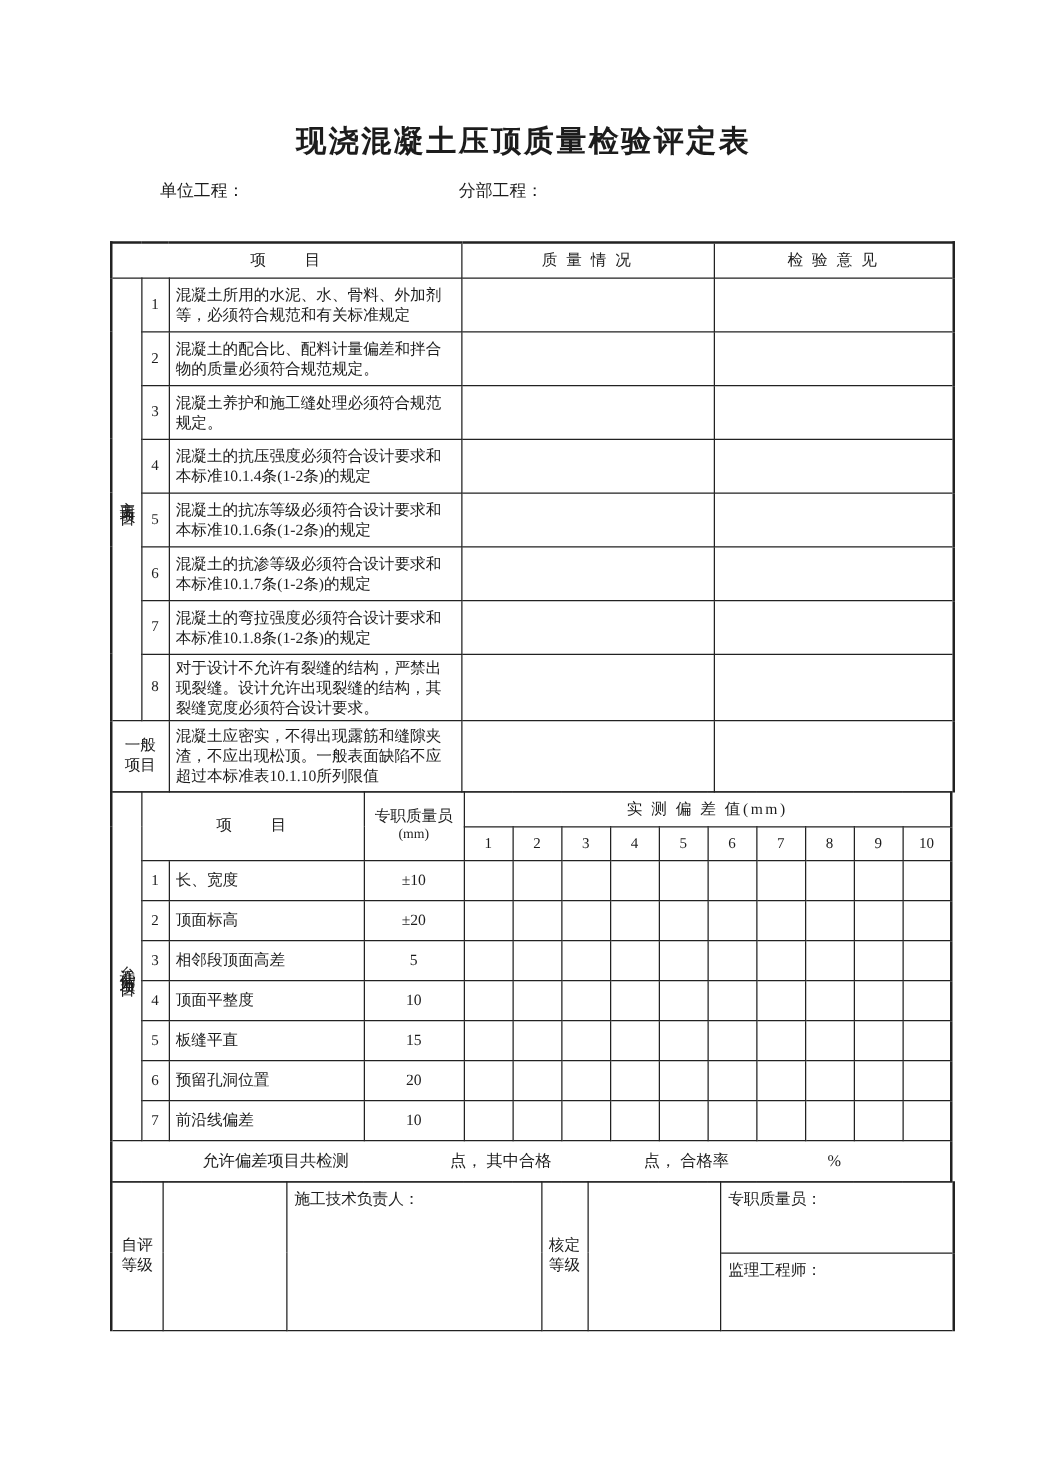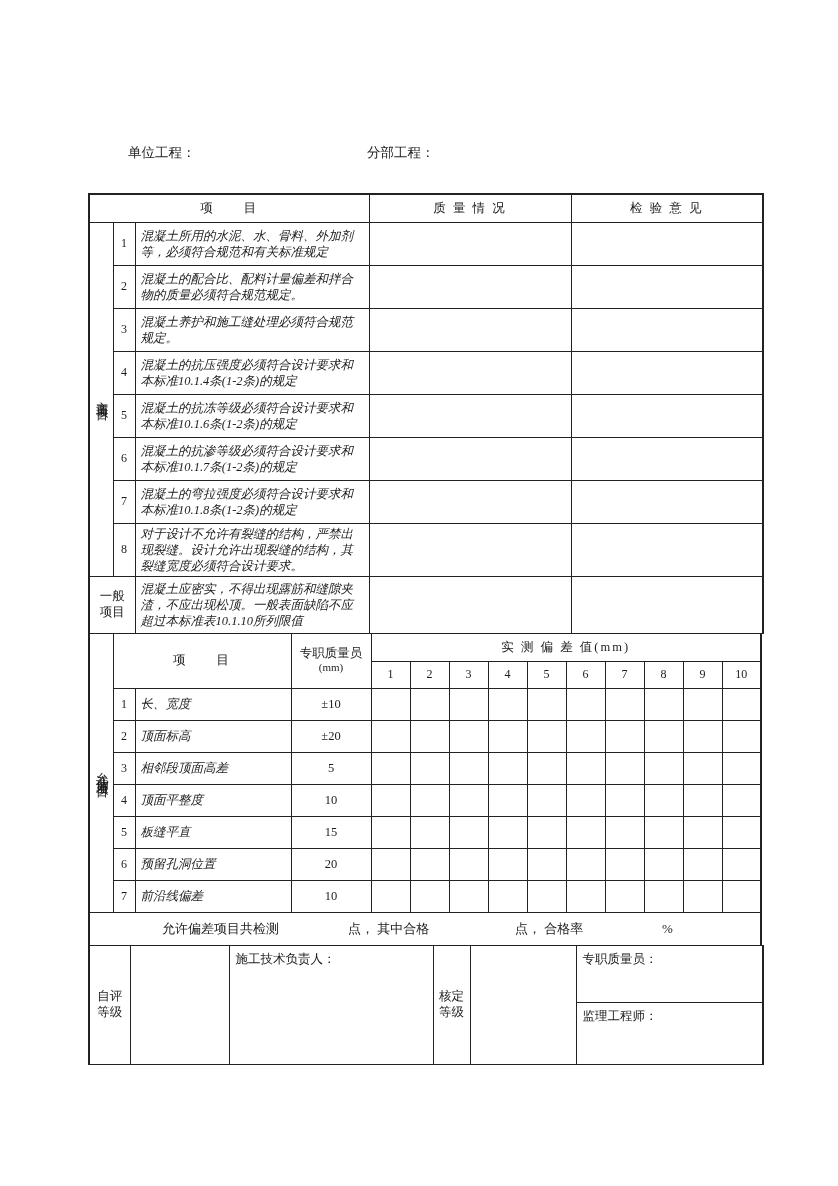--- a/index.html
+++ b/index.html
@@ -32,50 +32,51 @@
   table + table { margin-top: -1px; }
   td {
     border: 1px solid #222; padding: 1px 4px;
     vertical-align: middle; overflow: hidden;
   }
   .outer-top td { border-top-width: 2px; }
   td.noleft { border-left-width: 2px; }
   td.noright { border-right-width: 2px; }
   .hdr { text-align: center; letter-spacing: 2px; }
   .num { text-align: center; padding: 0; font-size: 12px; }
-  .item-text { text-align: left; line-height: 1.28; padding: 2px 5px; font-style: italic; }
+  .item-text { text-align: left; line-height: 1.28; padding: 2px 5px; }
   .center { text-align: center; }
   .vlabel { text-align: center; padding: 0; }
   .vlabel span {
     writing-mode: vertical-rl; text-orientation: upright;
     display: inline-block; line-height: 1.1; letter-spacing: 3px; font-size: 12.5px;
   }
   .twoline { white-space: pre-line; text-align: center; line-height: 1.25; font-size: 12.5px; padding: 0 2px; }
   .unit { font-size: 11px; letter-spacing: 0; }
   .allowhdr { line-height: 1.2; }
 
   .summary-cell { padding: 0; }
   .summary-line { position: relative; height: 30px; line-height: 30px; font-size: 13px; text-decoration: underline; }
   .summary-line .seg1 { position: absolute; left: 72px; }
-  .summary-line .seg2 { position: absolute; left: 258px; }
+  .summary-line .seg2 { position: absolute; left: 270px; }
   .summary-line .seg3 { position: absolute; left: 425px; }
   .summary-line .seg4 { position: absolute; left: 572px; }
 
   .sig-top { vertical-align: top; padding: 5px 6px; }
 
   .date-line {
     position: absolute; left: 88px; top: 1074px; width: 674px;
     text-align: right; padding-right: 42px; font-size: 13.5px; letter-spacing: 2px;
   }
 </style>
 </head>
 <body>
 
 <div class="page">
 
+  <h1 class="title">现浇混凝土压顶质量检验评定表</h1>
 
   <div class="info">
     <div class="info-line">
       <span class="lbl1">单位工程：</span>
       <span class="lbl2">分部工程：</span>
     </div>
   </div>
 
   <div class="tables">
 

